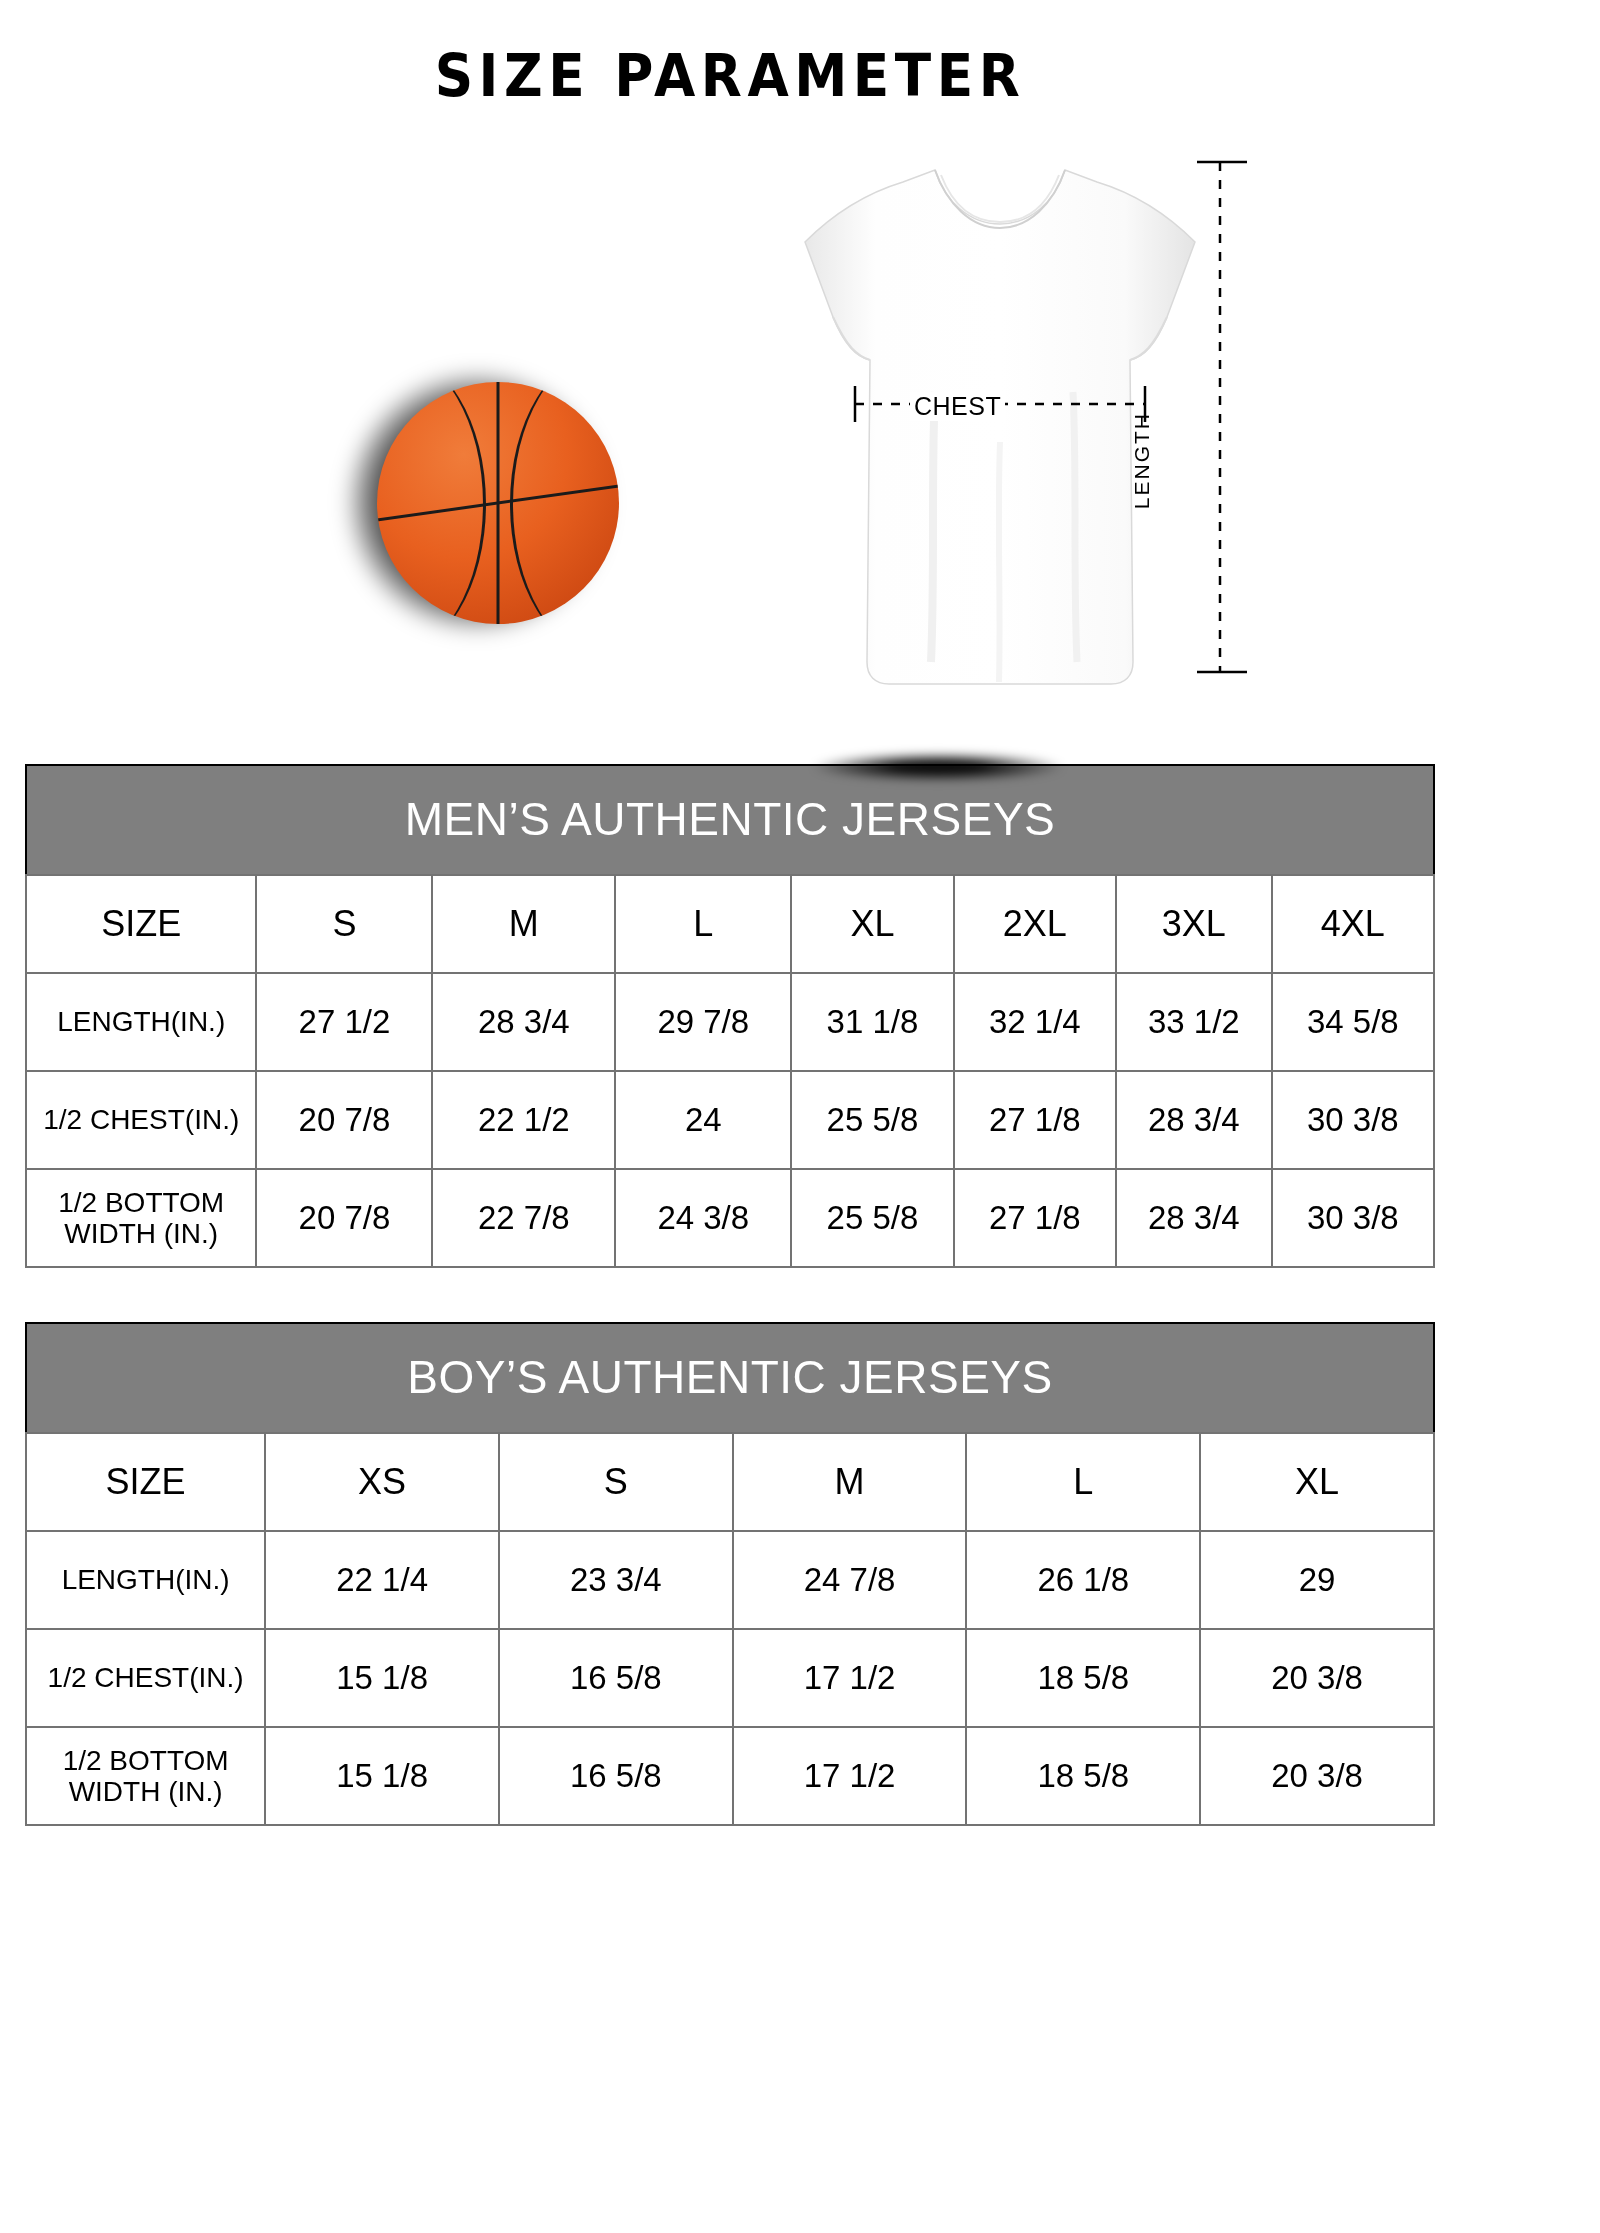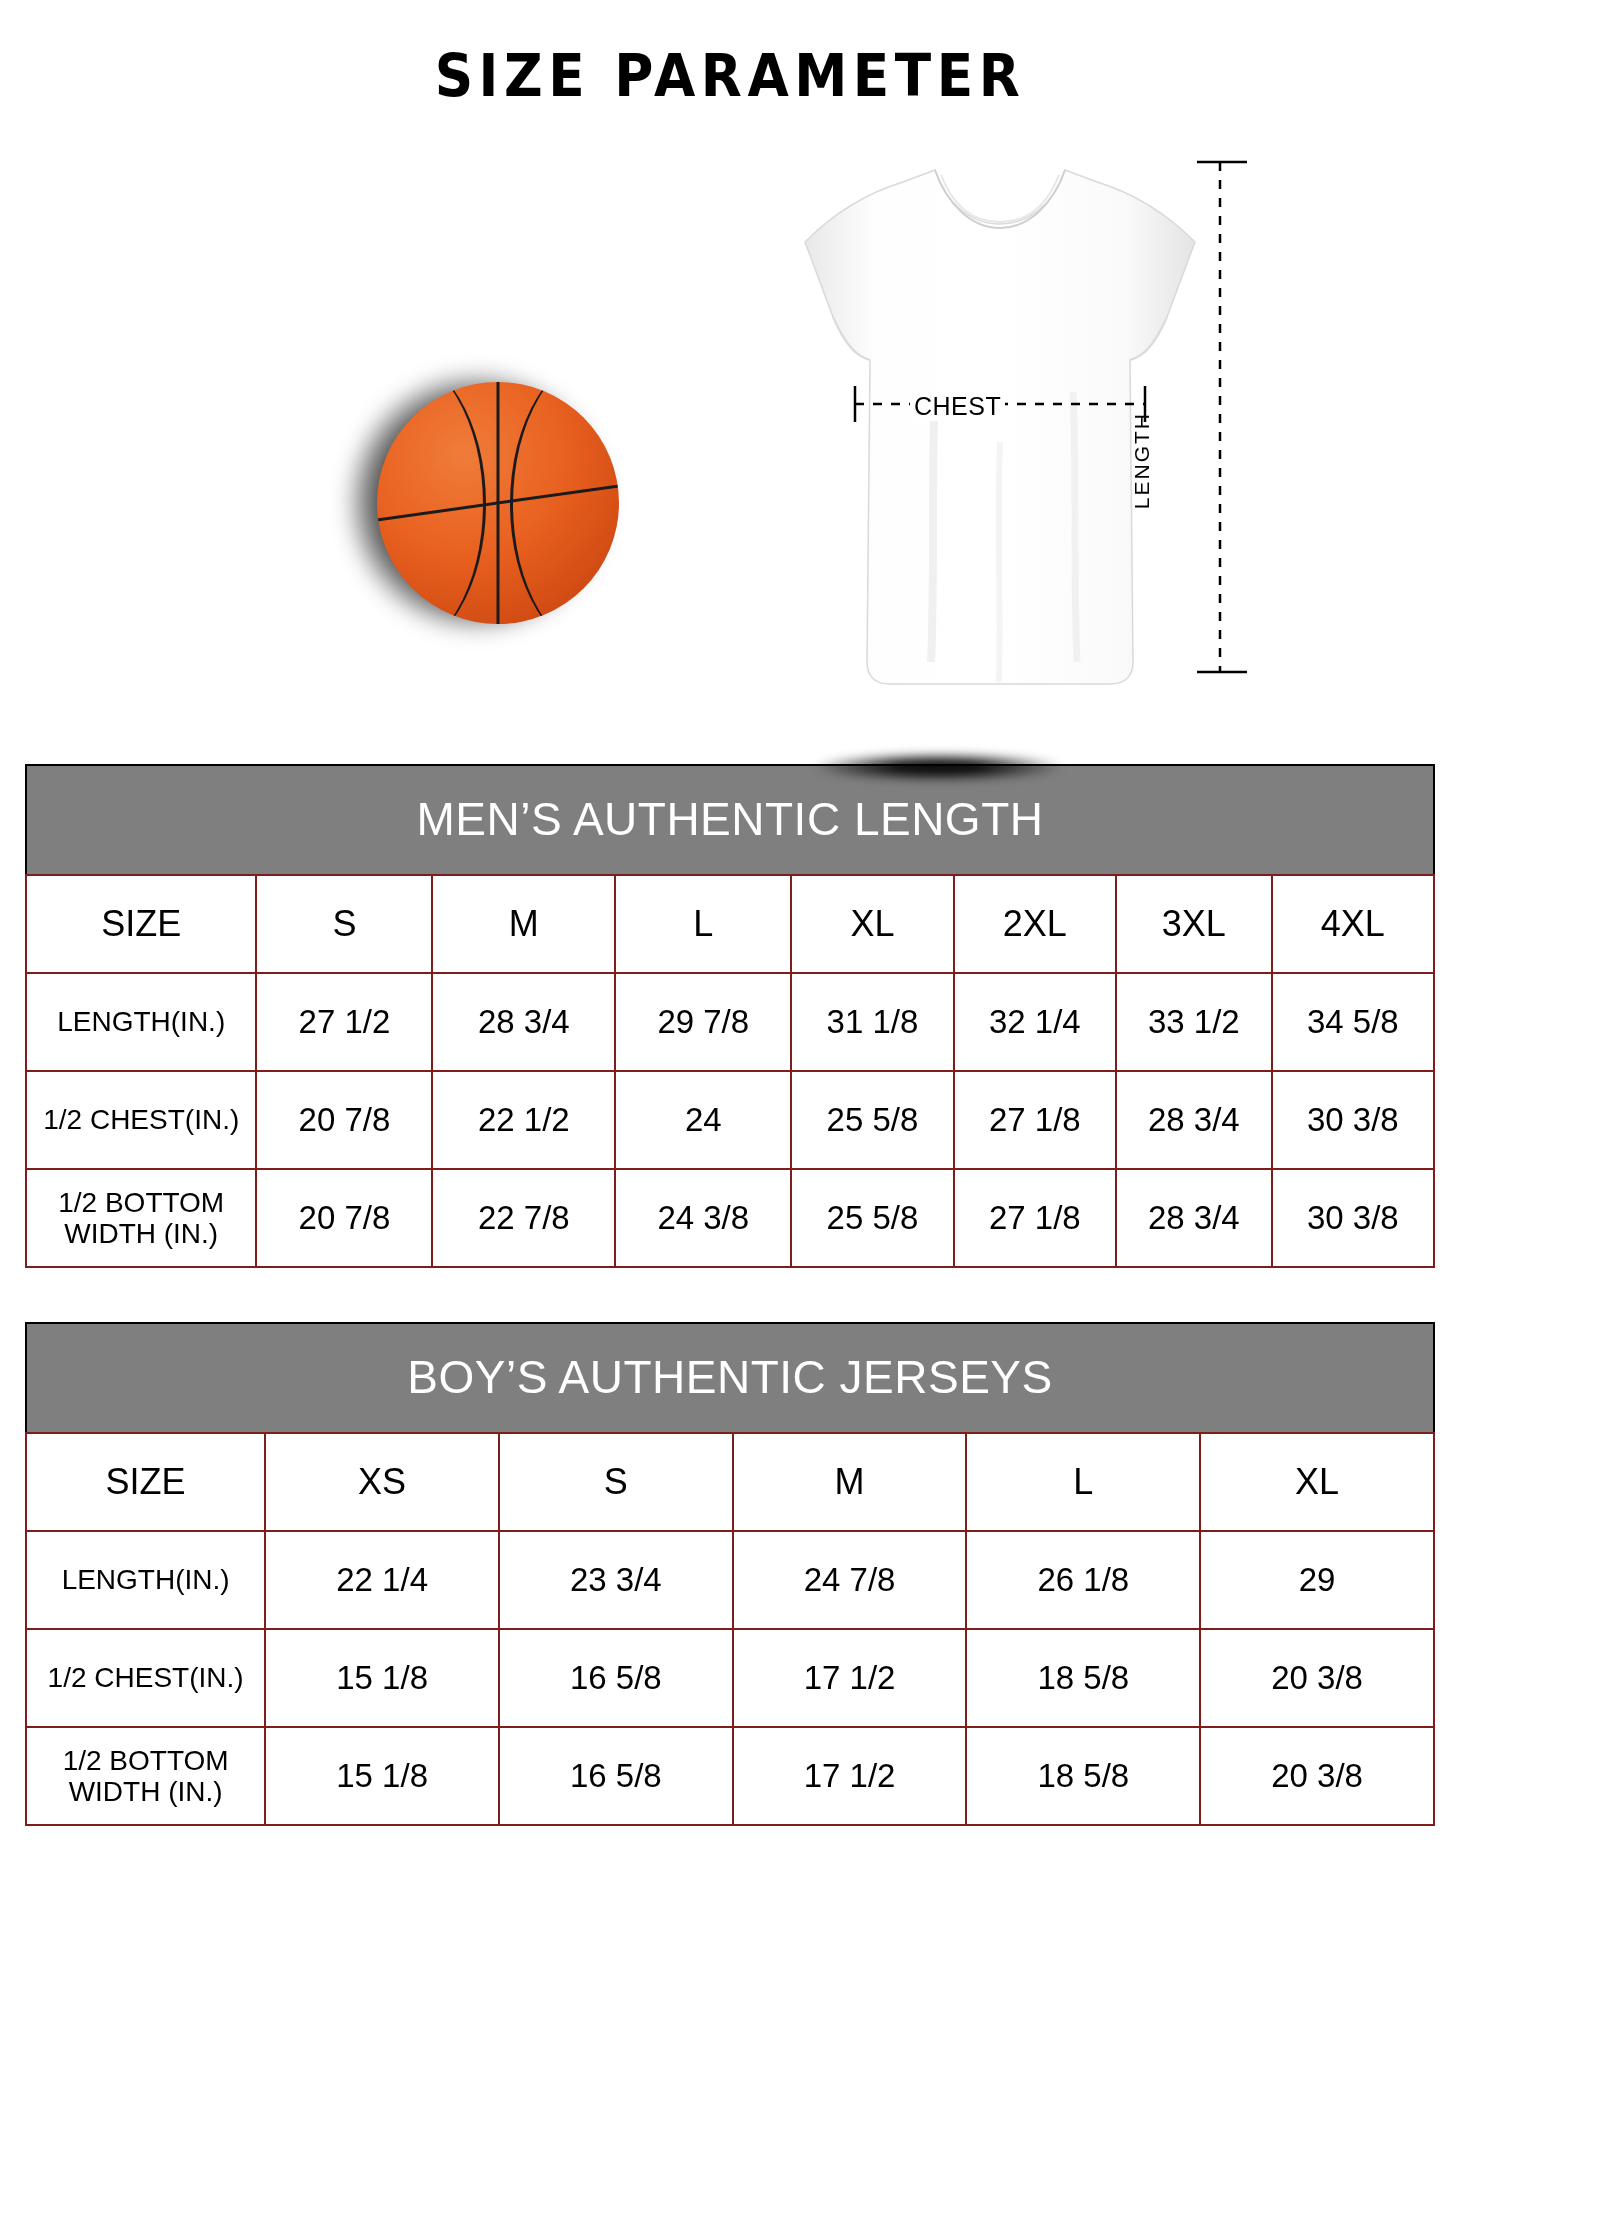--- a/index.html
+++ b/index.html
@@ -164,21 +164,21 @@
     border: 2px solid #000;
     border-bottom: none;
     letter-spacing: 0.5px;
   }
   table.size-table {
     width: 100%;
     border-collapse: collapse;
     table-layout: fixed;
   }
   table.size-table td {
-    border: 2px solid #7f1d1d;
+    border: 2px solid #737373;
     text-align: center;
     font-size: 33px;
     height: 88px;
     padding: 4px 2px;
     white-space: nowrap;
   }
   table.size-table tr.header-row td { font-size: 36px; }
   table.size-table td.rowlabel {
     font-size: 28px;
     line-height: 1.12;
@@ -251,21 +251,21 @@
         <line x1="412" y1="20" x2="462" y2="20" stroke="#000" stroke-width="2.5"></line>
         <line x1="412" y1="530" x2="462" y2="530" stroke="#000" stroke-width="2.5"></line>
       </svg>
 
       <div class="chest-label">CHEST</div>
       <div class="length-label">LENGTH</div>
     </div>
   </div>
 
   <div class="table-block">
-    <div class="table-head">MEN’S AUTHENTIC LENGTH</div>
+    <div class="table-head">MEN’S AUTHENTIC JERSEYS</div>
     <table class="size-table">
       <tbody>
           <tr class="header-row">
             <td style="width: 16.5%;">SIZE</td>
             <td style="width: 12.5%;">S</td>
             <td style="width: 13%;">M</td>
             <td style="width: 12.5%;">L</td>
             <td style="width: 11.5%;">XL</td>
             <td style="width: 11.5%;">2XL</td>
             <td style="width: 11%;">3XL</td>

